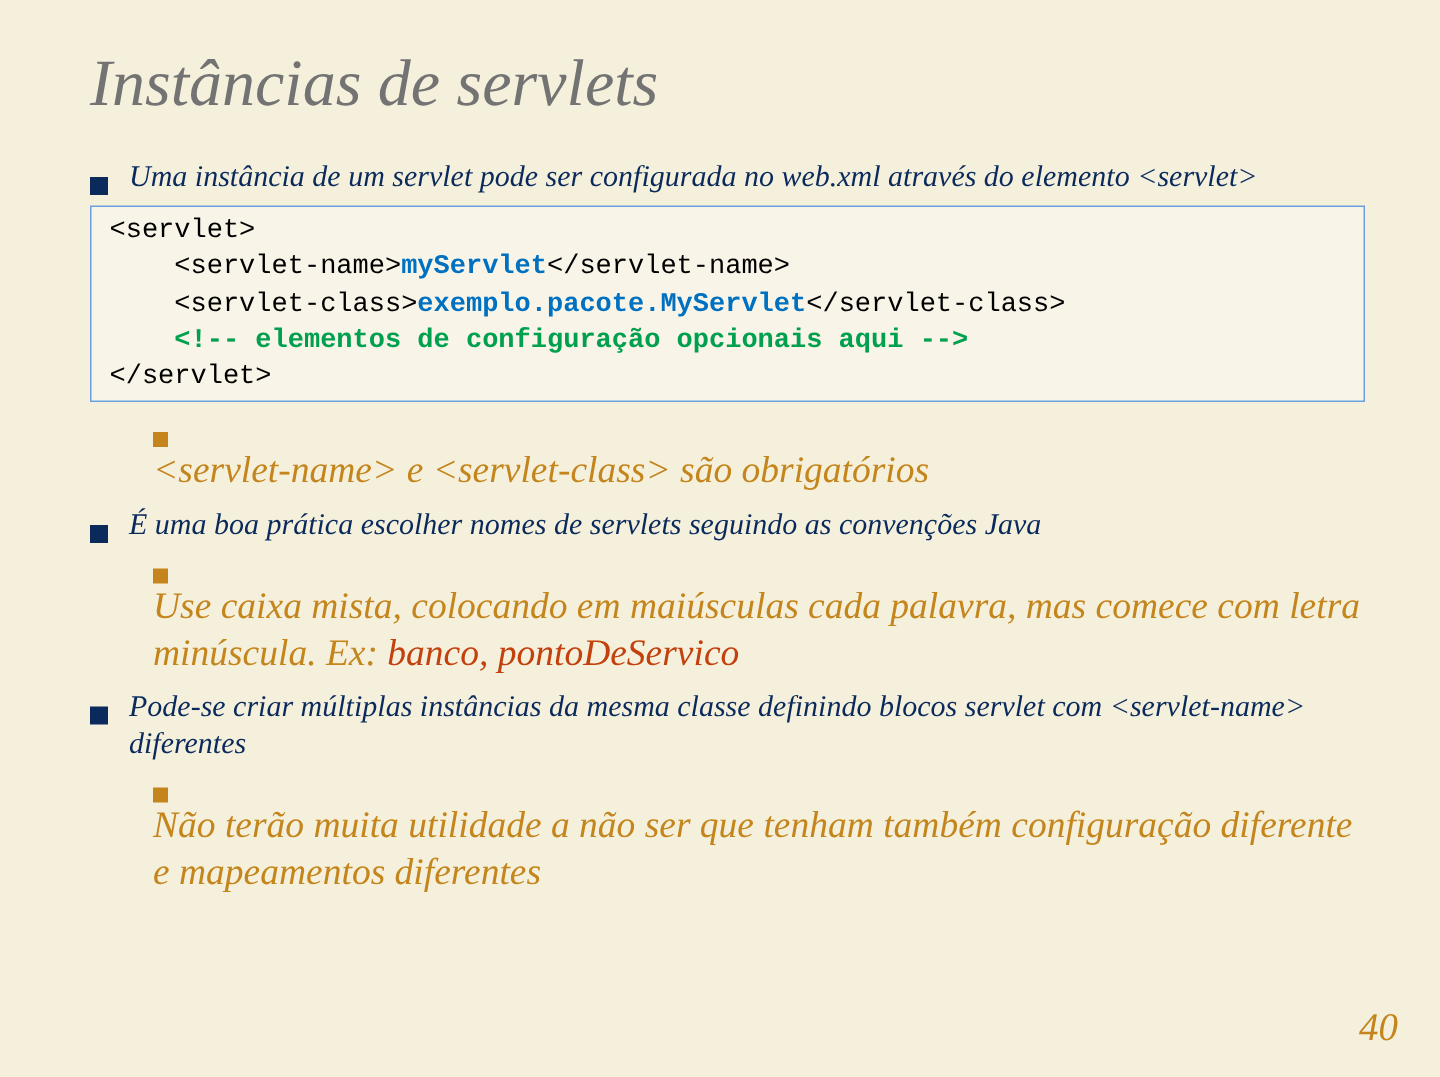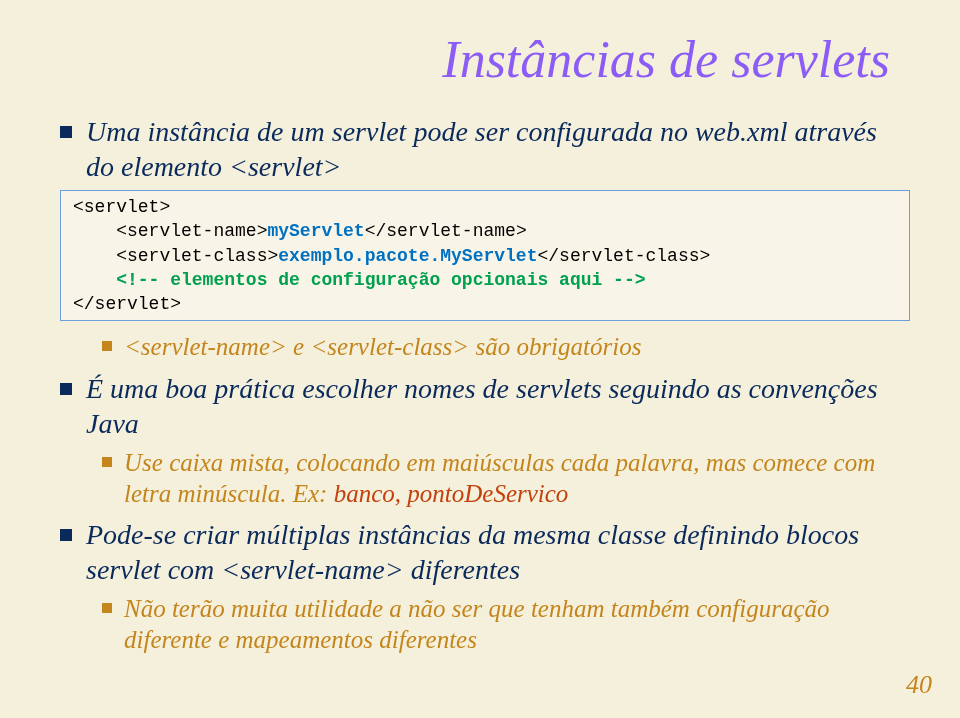--- a/index.html
+++ b/index.html
@@ -9,50 +9,51 @@
     height: 718px;
     background: #f5f0dc;
     font-family: Georgia, 'Times New Roman', serif;
     position: relative;
     overflow: hidden;
   }
   .slide {
     padding: 20px 50px 20px 60px;
   }
   .title {
-    color: #8b5cf6;
-    font-size: 52px;
+    color: #737373;
+    font-size: 44px;
     font-style: italic;
-    text-align: right;
+    text-align: left;
     margin: 10px 20px 25px 0;
     font-weight: normal;
   }
   .bullet-l1 {
     display: flex;
     align-items: flex-start;
     margin: 8px 0 6px 0;
   }
   .bullet-l1 .sq {
     width: 12px;
     height: 12px;
     background: #0a2a5c;
     flex-shrink: 0;
     margin-top: 12px;
     margin-right: 14px;
   }
   .bullet-l1 .txt {
     color: #0a2a5c;
-    font-size: 28px;
+    font-size: 20px;
     font-style: italic;
     line-height: 1.25;
   }
   .bullet-l2 {
     display: flex;
     align-items: flex-start;
     margin: 4px 0 4px 42px;
+    flex-direction: column;
   }
   .bullet-l2 .sq {
     width: 10px;
     height: 10px;
     background: #c4851c;
     flex-shrink: 0;
     margin-top: 10px;
     margin-right: 12px;
   }
   .bullet-l2 .txt {

